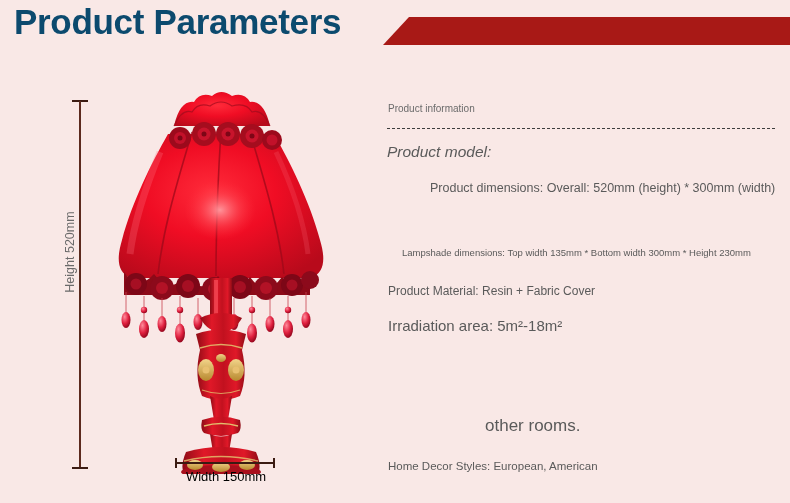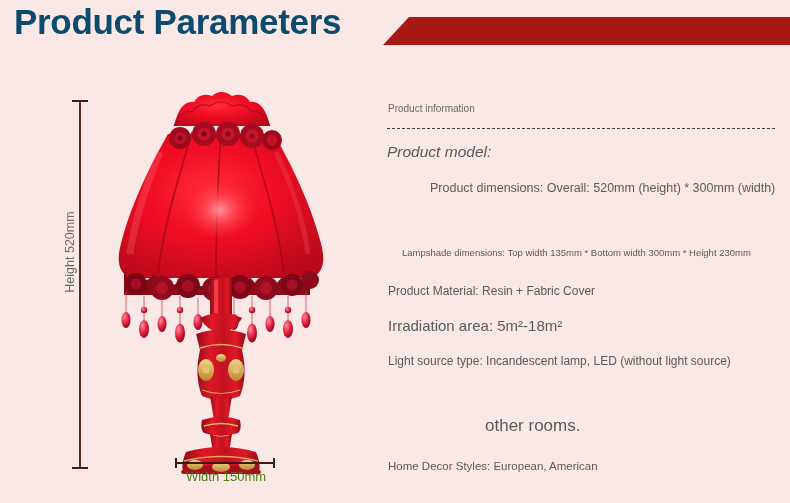--- a/index.html
+++ b/index.html
@@ -123,21 +123,21 @@
     background: #3b1b12;
   }
   #width-bottom-cap-l { left: 3px; }
   #width-bottom-cap-r { left: 101px; }
   #width-bottom-label {
     position: absolute;
     left: -26px; top: 11px;
     width: 160px;
     text-align: center;
     font-size: 13px;
-    color: #4d7c0f;
+    color: #000000;
     white-space: nowrap;
   }
 
   
   #lamp {
     position: absolute;
     left: 100px; top: 22px;
     width: 242px; height: 392px;
   }
   #lamp svg { display: block; }
@@ -362,16 +362,15 @@
 </div>
 
 <div id="spec-panel">
   <div id="spec-heading" class="spec-line">Product information</div>
   <div id="spec-divider"></div>
   <div id="spec-model" class="spec-line">Product model:</div>
   <div id="spec-dims" class="spec-line">Product dimensions: Overall: 520mm (height) * 300mm (width)</div>
   <div id="spec-shade" class="spec-line">Lampshade dimensions: Top width 135mm * Bottom width 300mm * Height 230mm</div>
   <div id="spec-material" class="spec-line">Product Material: Resin + Fabric Cover</div>
   <div id="spec-irrad" class="spec-line">Irradiation area: 5m²-18m²</div>
-  <div id="spec-source" class="spec-line">Light source type: Incandescent lamp, LED (without light source)</div>
   <div id="spec-decor" class="spec-line">Home Decor Styles: European, American</div>
   <div id="spec-spaces2" class="spec-line">other rooms.</div>
 </div>
 
 </body></html>

